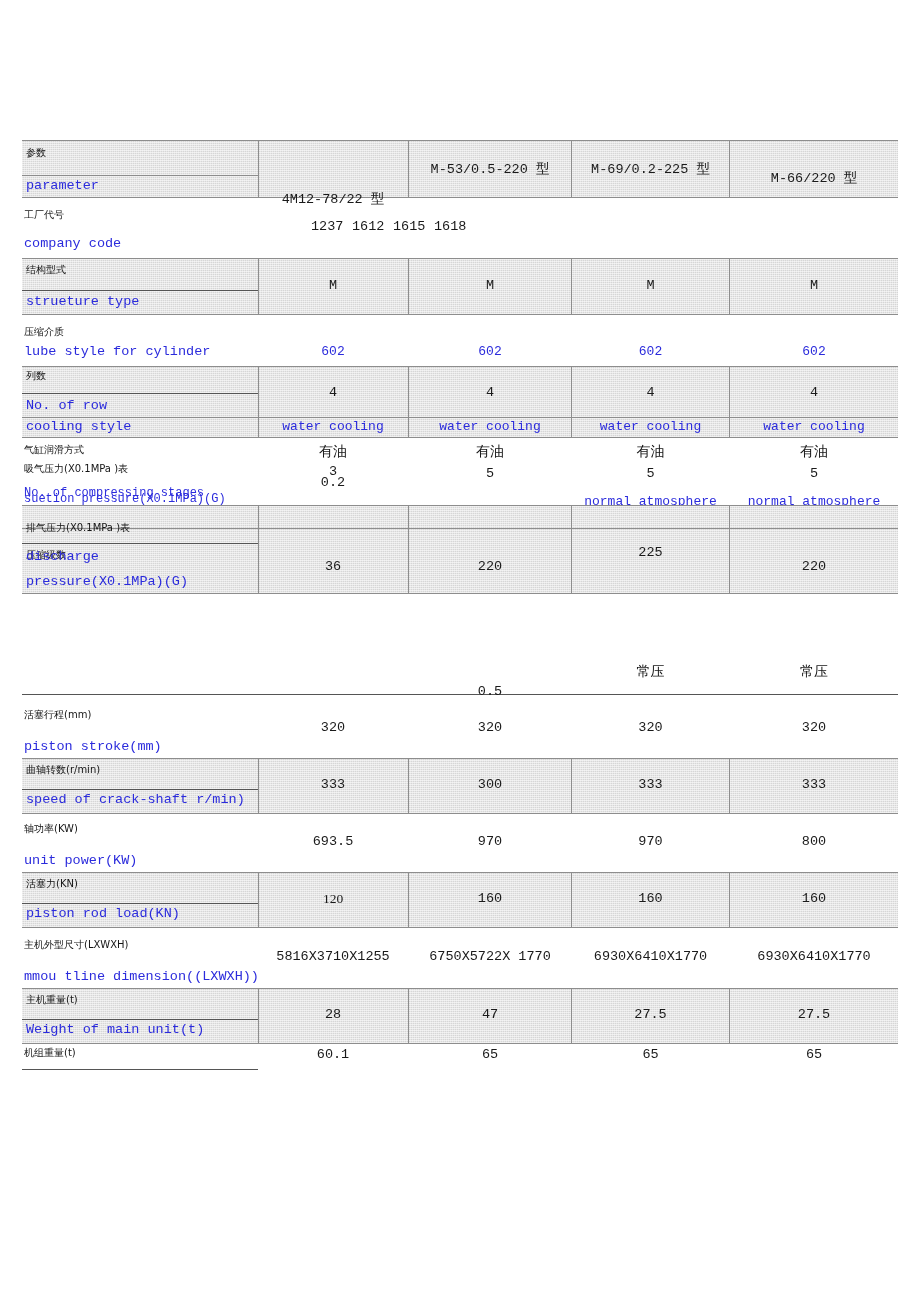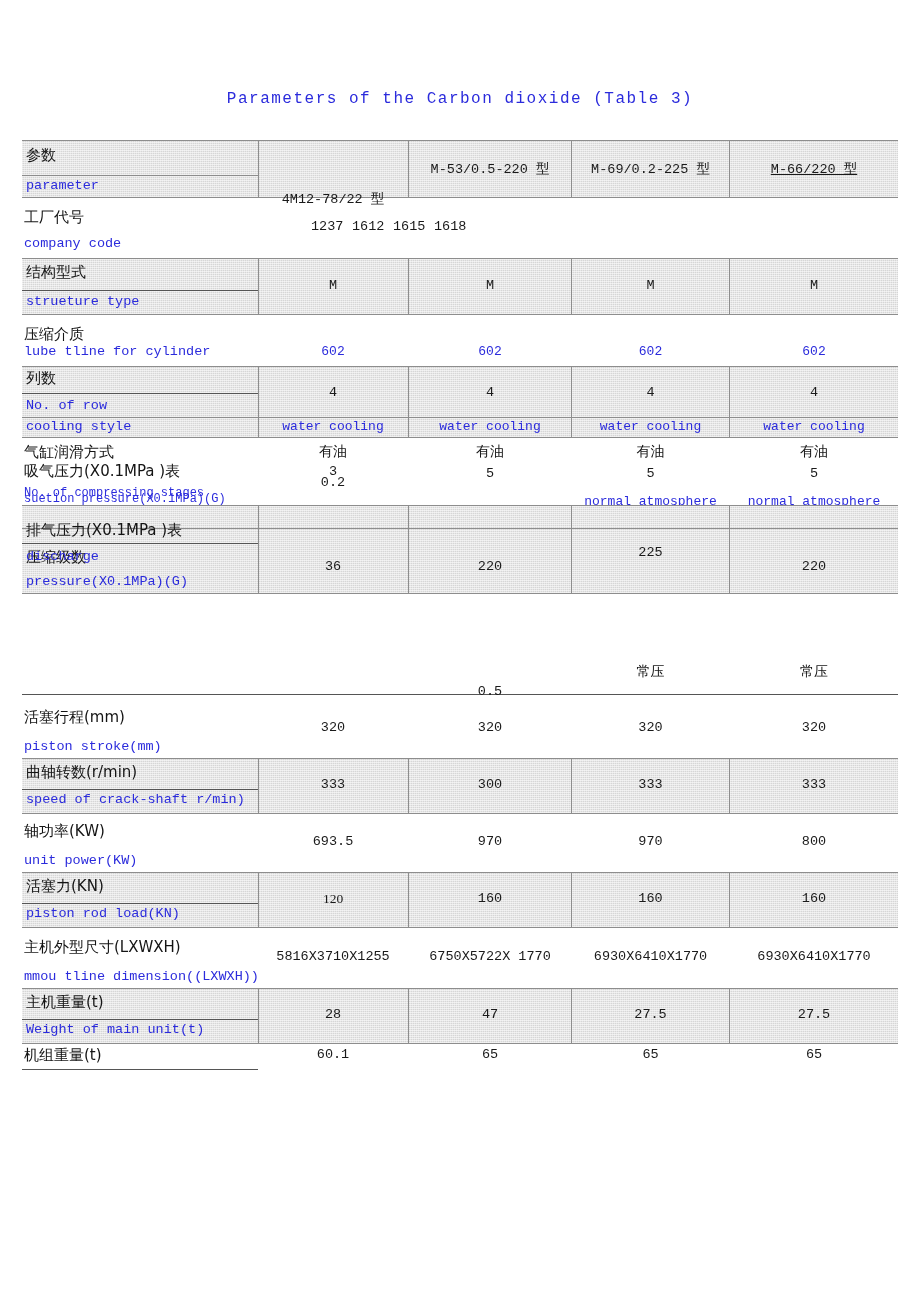--- a/index.html
+++ b/index.html
@@ -19,21 +19,21 @@
     text-align:center;
     font-family:"Liberation Mono","DejaVu Sans Mono",monospace;
     font-size:16px;letter-spacing:1.5px;
     color:#2b2bdc;
     white-space:nowrap;
   }
 
   
   .lyr{position:absolute;}
 
-  .cn{font-family:"DejaVu Sans",sans-serif;font-size:15px;color:#141414;white-space:nowrap;}
+  .cn{font-family:"DejaVu Sans",sans-serif;font-size:10px;color:#141414;white-space:nowrap;}
   .en{font-family:"Liberation Mono","DejaVu Sans Mono",monospace;font-size:13.5px;color:#2b2bdc;white-space:nowrap;}
   .en-sm{font-family:"Liberation Mono","DejaVu Sans Mono",monospace;font-size:12px;color:#2b2bdc;white-space:nowrap;}
   .val{font-family:"Liberation Mono","DejaVu Sans Mono",monospace;font-size:13.5px;color:#1a1a1a;white-space:nowrap;}
   .val-blue{font-family:"Liberation Mono","DejaVu Sans Mono",monospace;font-size:13px;color:#2b2bdc;white-space:nowrap;}
   .val-cn{font-family:"DejaVu Sans",sans-serif;font-size:14px;color:#141414;white-space:nowrap;}
 
   
   .band{
     position:absolute;
     background:#d6d6d6;
@@ -47,36 +47,35 @@
   .hline{position:absolute;height:1px;background:#8d8d8d;}
   .hline-dk{position:absolute;height:1px;background:#555;}
 
   .ctr{text-align:center;}
 </style>
 </head>
 <body>
 
 <div class="page">
 
-  <div class="title">Parameters of the Carbon dioxide (Table 3)</div>
 
   <div class="band" style="left:22px;top:140px;width:876px;height:56px;"></div>
   <div class="vline" style="left:258px;top:140px;height:57px;"></div>
   <div class="vline" style="left:408px;top:140px;height:57px;"></div>
   <div class="vline" style="left:571px;top:140px;height:57px;"></div>
   <div class="vline" style="left:729px;top:140px;height:57px;"></div>
   <div class="hline" style="left:22px;top:175px;width:236px;"></div>
 
   <div class="lyr cn" style="left:26px;top:146px;">参数</div>
   <div class="lyr en" style="left:26px;top:178px;">parameter</div>
 
   <div class="lyr val ctr" style="left:258px;top:160px;width:150px;margin-top:30px;">4M12-78/22 型</div>
   <div class="lyr val ctr" style="left:409px;top:160px;width:162px;">M-53/0.5-220 型</div>
   <div class="lyr val ctr" style="left:572px;top:160px;width:157px;">M-69/0.2-225 型</div>
-  <div class="lyr val ctr" style="left:730px;top:160px;width:168px;text-decoration:underline;">M-66/220 型</div>
+  <div class="lyr val ctr" style="left:730px;top:169px;width:168px;">M-66/220 型</div>
 
   <div class="lyr cn" style="left:24px;top:208px;">工厂代号</div>
   <div class="lyr en" style="left:24px;top:236px;">company code</div>
   <div class="lyr val" style="left:311px;top:219px;">1237</div>
   <div class="lyr val" style="left:352px;top:219px;">1612</div>
   <div class="lyr val" style="left:393px;top:219px;">1615</div>
   <div class="lyr val" style="left:434px;top:219px;">1618</div>
 
   <div class="band" style="left:22px;top:258px;width:876px;height:55px;"></div>
   <div class="vline" style="left:258px;top:258px;height:56px;"></div>
@@ -85,21 +84,21 @@
   <div class="vline" style="left:729px;top:258px;height:56px;"></div>
   <div class="hline-dk" style="left:22px;top:290px;width:236px;"></div>
   <div class="lyr cn" style="left:26px;top:263px;">结构型式</div>
   <div class="lyr en" style="left:26px;top:294px;">strueture type</div>
   <div class="lyr val ctr" style="left:258px;top:278px;width:150px;">M</div>
   <div class="lyr val ctr" style="left:409px;top:278px;width:162px;">M</div>
   <div class="lyr val ctr" style="left:572px;top:278px;width:157px;">M</div>
   <div class="lyr val ctr" style="left:730px;top:278px;width:168px;">M</div>
 
   <div class="lyr cn" style="left:24px;top:325px;">压缩介质</div>
-  <div class="lyr en" style="left:24px;top:344px;">lube tline for cylinder</div>
+  <div class="lyr en" style="left:24px;top:344px;">lube style for cylinder</div>
   <div class="lyr val-blue ctr" style="left:258px;top:344px;width:150px;">602</div>
   <div class="lyr val-blue ctr" style="left:409px;top:344px;width:162px;">602</div>
   <div class="lyr val-blue ctr" style="left:572px;top:344px;width:157px;">602</div>
   <div class="lyr val-blue ctr" style="left:730px;top:344px;width:168px;">602</div>
 
   <div class="band" style="left:22px;top:366px;width:876px;height:70px;"></div>
   <div class="vline" style="left:258px;top:366px;height:71px;"></div>
   <div class="vline" style="left:408px;top:366px;height:71px;"></div>
   <div class="vline" style="left:571px;top:366px;height:71px;"></div>
   <div class="vline" style="left:729px;top:366px;height:71px;"></div>

